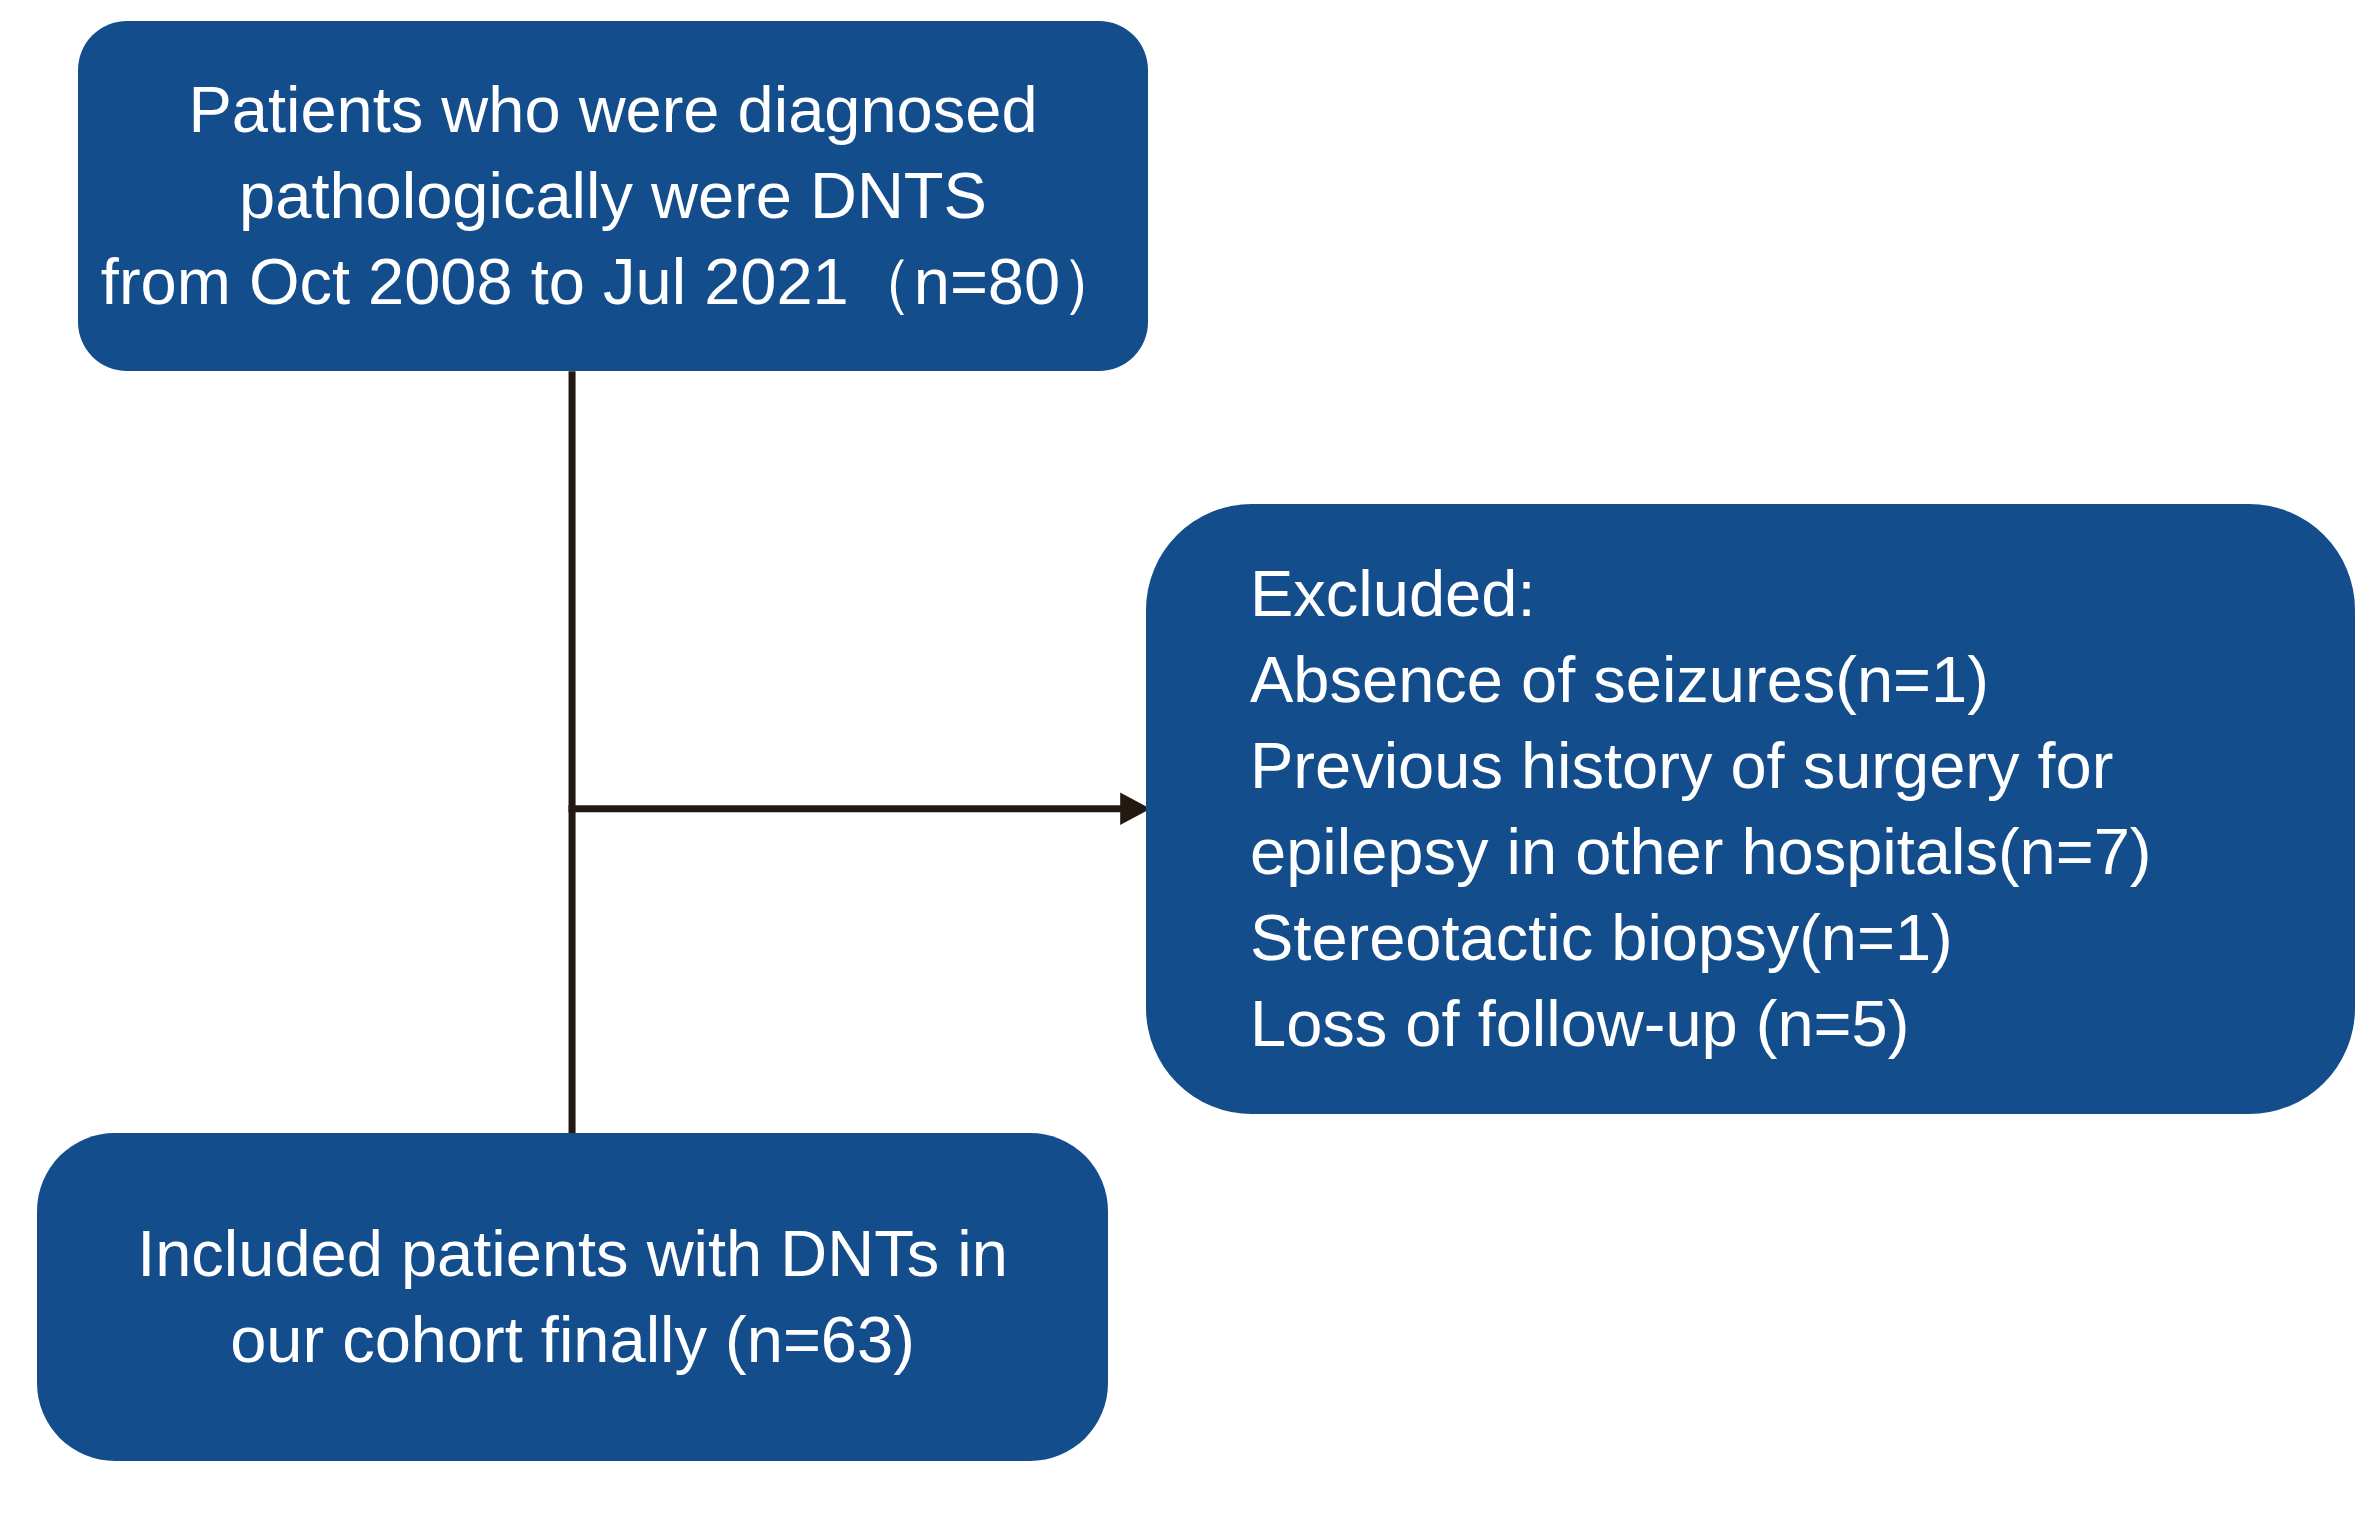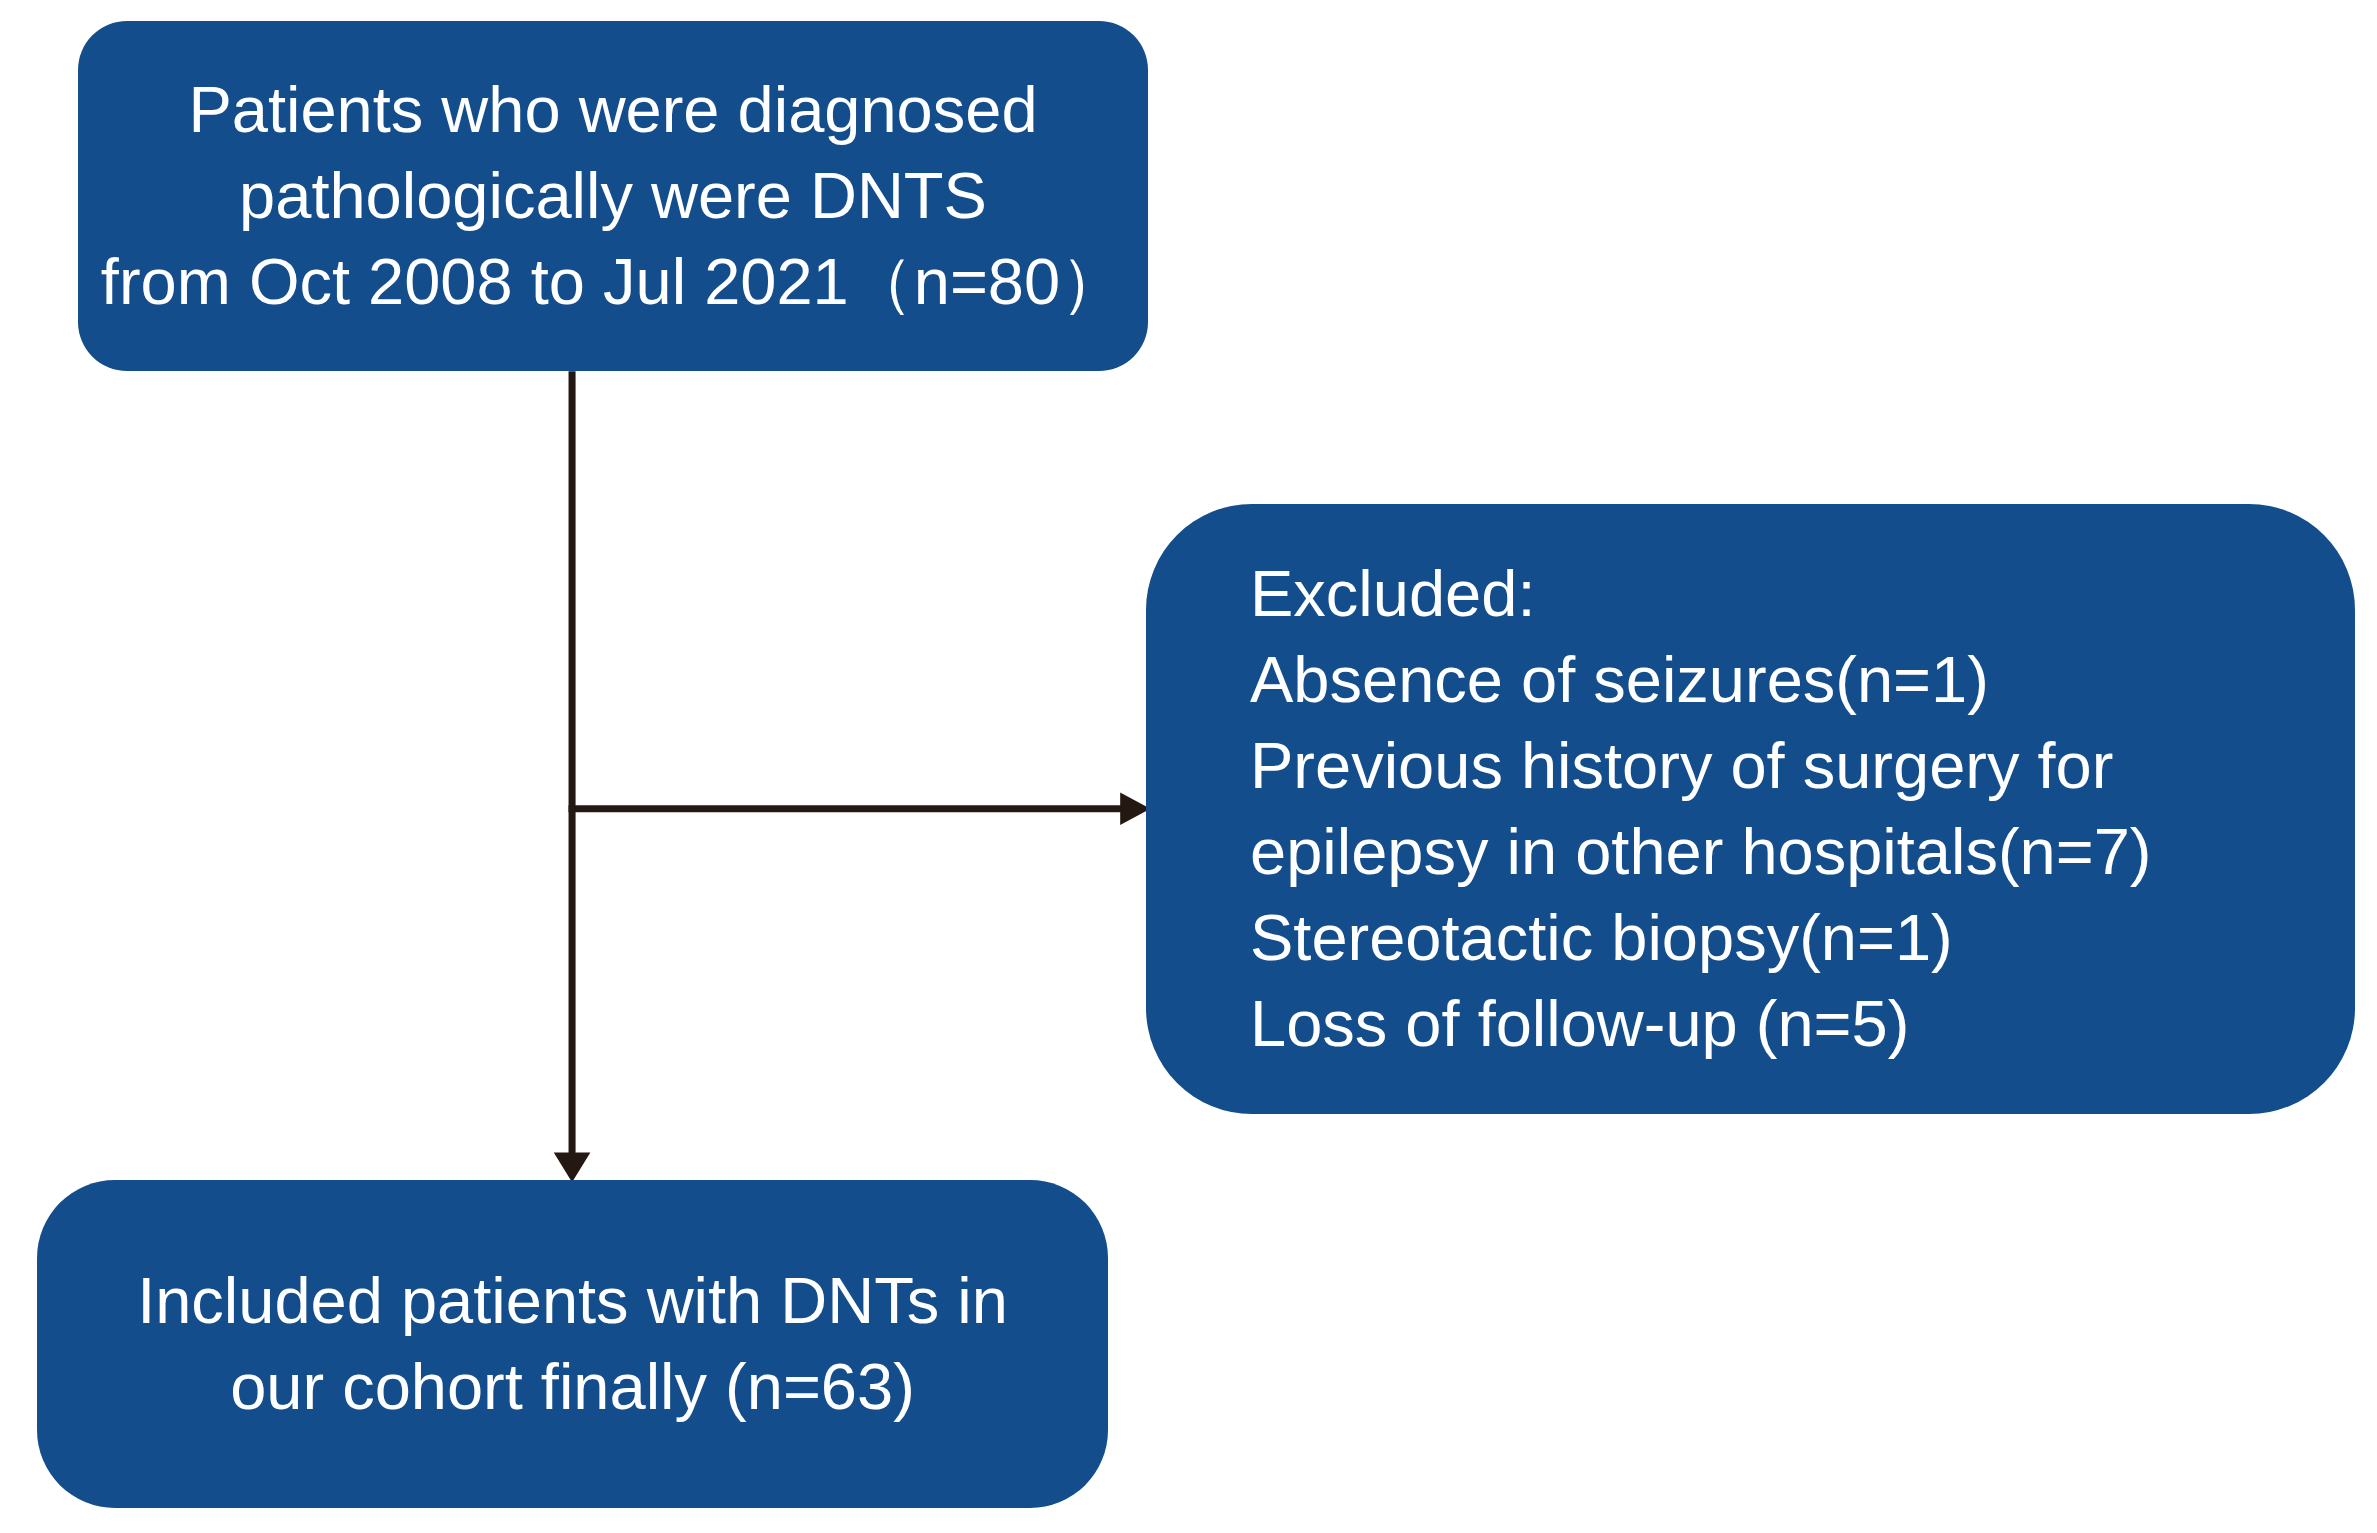--- a/index.html
+++ b/index.html
@@ -41,21 +41,21 @@
     left: 1146px; top: 504px;
     width: 1209px; height: 610px;
     border-radius: 106px;
     align-items: flex-start;
     text-align: left;
     padding-left: 104px;
     padding-right: 28px;
   }
   .box-excluded .heading { font-weight: normal; }
   .box-included {
-    left: 37px; top: 1180px;
+    left: 37px; top: 1133px;
     width: 1071px; height: 328px;
     border-radius: 78px;
     align-items: center;
     text-align: center;
   }
   .connectors {
     position: absolute;
     left: 0; top: 0;
     width: 2377px; height: 1533px;
     pointer-events: none;

